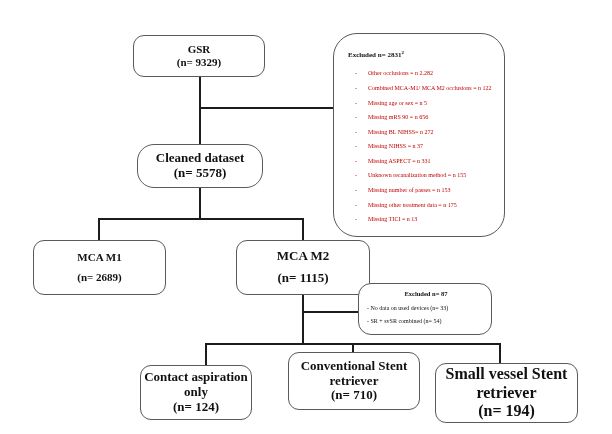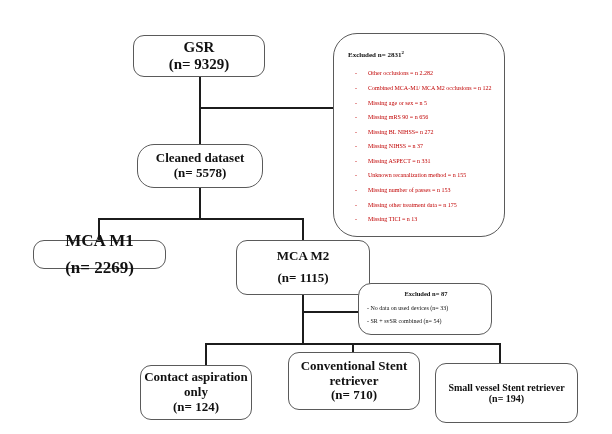--- a/index.html
+++ b/index.html
@@ -24,28 +24,28 @@
     text-align: center;
     font-weight: bold;
     color: #111111;
     z-index: 2;
   }
   .node .nm { line-height: 1.15; }
   .node .nn { line-height: 1.15; }
   .line { position: absolute; background: #1c1c1c; z-index: 1; }
 
   
-  #gsr          { left: 133px; top: 35px;  width: 132px; height: 42px; font-size: 15px; }
+  #gsr          { left: 133px; top: 35px;  width: 132px; height: 42px; font-size: 11px; }
   #cleaned      { left: 137px; top: 144px; width: 126px; height: 44px; font-size: 13px; border-radius: 17px; }
-  #mca-m1       { left: 33px;  top: 240px; width: 133px; height: 29px; font-size: 17px; }
+  #mca-m1       { left: 33px;  top: 240px; width: 133px; height: 55px; font-size: 11px; }
   #mca-m1 .nn, #mca-m2 .nn { margin-top: 7px; }
   #mca-m2       { left: 236px; top: 240px; width: 134px; height: 55px; font-size: 13px; }
   #contact      { left: 140px; top: 365px; width: 112px; height: 55px; font-size: 13px; }
   #conventional { left: 288px; top: 352px; width: 132px; height: 58px; font-size: 13px; }
-  #small-vessel { left: 435px; top: 363px; width: 143px; height: 60px; font-size: 10px; }
+  #small-vessel { left: 435px; top: 363px; width: 143px; height: 60px; font-size: 16px; }
   #contact .nn, #conventional .nn, #small-vessel .nn { margin-top: 0; }
 
   
   #excluded-main {
     position: absolute;
     left: 333px; top: 33px; width: 172px; height: 204px;
     box-sizing: border-box;
     border: 1.4px solid #5a5a5a;
     border-radius: 24px;
     background: #ffffff;
@@ -121,21 +121,21 @@
     <div class="nn">(n= 9329)</div>
   </div>
 
   <div class="node" id="cleaned">
     <div class="nm">Cleaned dataset</div>
     <div class="nn">(n= 5578)</div>
   </div>
 
   <div class="node" id="mca-m1">
     <div class="nm">MCA M1</div>
-    <div class="nn">(n= 2269)</div>
+    <div class="nn">(n= 2689)</div>
   </div>
 
   <div class="node" id="mca-m2">
     <div class="nm">MCA M2</div>
     <div class="nn">(n= 1115)</div>
   </div>
 
   <div class="node" id="contact">
     <div class="nm">Contact aspiration only</div>
     <div class="nn">(n= 124)</div>

